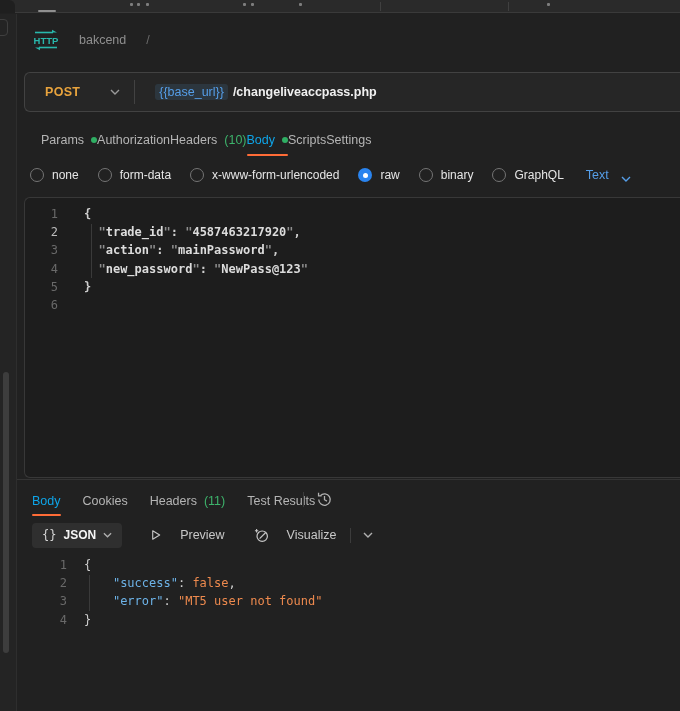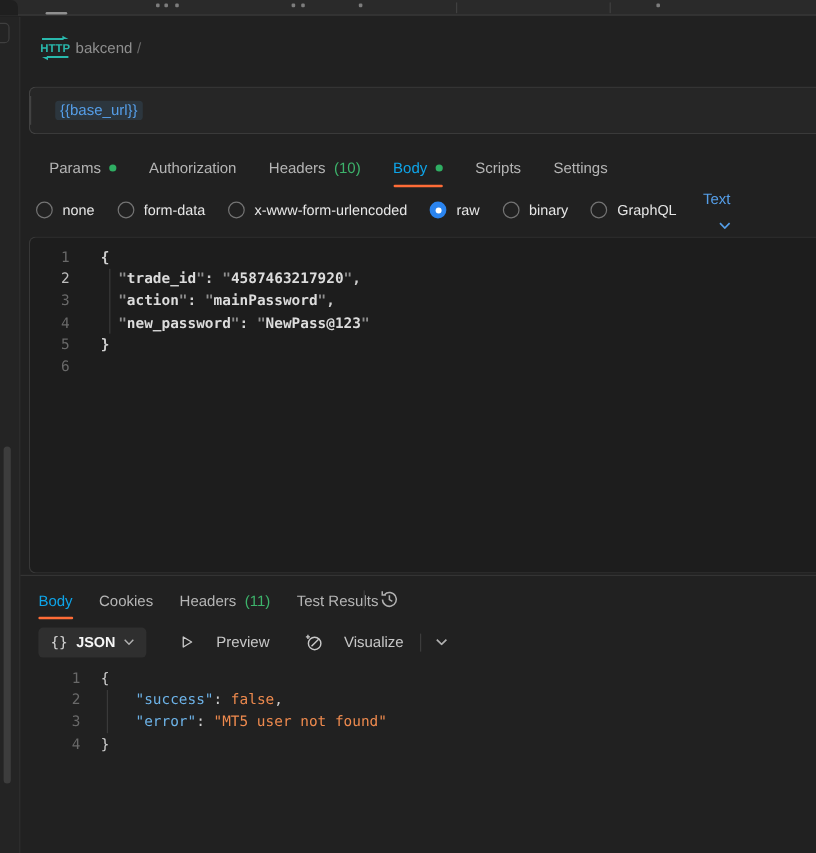--- a/index.html
+++ b/index.html
@@ -25,61 +25,61 @@
   
   .left-rail { position:absolute; left:0; top:14px; width:17px; height:697px;
     background:#242424; border-right:1px solid #2e2e2e; }
   .rail-remnant { position:absolute; left:-9px; top:5px; width:17px; height:17px;
     border:1px solid #3f3f3f; border-radius:4px; }
   .rail-scrollbar { position:absolute; left:3px; top:358px; width:6px; height:281px;
     background:#3d3d3d; border-radius:3px; }
 
   
   .crumb-row { position:absolute; left:17px; top:14px; right:0; height:52px;
-    display:flex; align-items:center; padding-left:16px; gap:4px; }
+    display:flex; align-items:center; padding-left:16px; gap:20px; }
   .http-icon { width:26px; height:22px; display:inline-flex; }
   .crumb-folder { color:#8f8f8f; font-size:12.5px; }
   .crumb-sep { color:#6a6a6a; font-size:12.5px; }
   .crumb-name { color:#f2f2f2; font-size:12.5px; font-weight:bold; }
 
   
   .url-bar { position:absolute; left:24px; top:72px; width:660px; height:40px;
     background:#262626; border:1px solid #424242; border-right:none;
     border-radius:6px 0 0 6px; display:flex; align-items:center; }
   .method-select { display:flex; align-items:center; gap:30px;
     padding:0 14px 0 20px; cursor:pointer; height:100%; }
   .method-label { color:#e8a33d; font-weight:bold; font-size:12.5px; letter-spacing:.3px; }
   .urlbar-div { width:1px; height:24px; background:#424242; }
   .url-input { display:flex; align-items:center; padding-left:20px; font-size:12.5px; flex:1; }
   .var-chip { color:#559ee8; background:rgba(86,156,214,0.14); border-radius:3px;
     padding:1px 4px; font-size:12.5px; }
   .url-path { color:#f0f0f0; margin-left:5px; font-weight:bold; }
 
   
   .req-tabs { position:absolute; left:41px; top:125px; right:0; height:31px;
-    display:flex; align-items:stretch; gap:27px; }
+    display:flex; align-items:stretch; }
   .tab { position:relative; display:flex; align-items:center; gap:7px;
     font-size:12.5px; color:#b5b5b5; cursor:pointer; padding-bottom:2px; }
   .tab.active { color:#0ea5e9; }
   .tab.active::after { content:""; position:absolute; left:0; right:0; bottom:0;
     height:2px; background:#ff6c37; border-radius:1px; }
   .tab-dot { width:6px; height:6px; border-radius:50%; background:#2fae63; }
   .tab-badge { color:#3db36b; }
 
   
   .modes-row { position:absolute; left:30px; top:160px; right:0; height:30px;
     display:flex; align-items:center; }
   .modes-list { display:flex; align-items:center; gap:19px; }
   .mode { display:flex; align-items:center; gap:8px; cursor:pointer; }
   .radio { width:14px; height:14px; border-radius:50%; border:1px solid #747474; }
   .radio.checked { border:none; background:#2a84ef; position:relative; }
   .radio.checked::after { content:""; position:absolute; left:4.5px; top:4.5px;
     width:5px; height:5px; border-radius:50%; background:#ffffff; }
   .mode-label { font-size:12px; color:#e6e6e6; }
-  .format-select { display:flex; align-items:flex-end; gap:12px; margin-left:22px; cursor:pointer;flex-direction:column; }
+  .format-select { display:flex; align-items:flex-end; gap:12px; margin-left:22px; cursor:pointer; }
   .format-select .fmt-label { color:#559ee8; font-size:12.5px; }
 
   
   .editor { position:absolute; left:24px; top:197px; width:658px; height:281px;
     background:#1d1d1d; border:1px solid #383838; border-right:none;
     border-radius:6px 0 0 6px; padding-top:7px; overflow:hidden; }
   .code-row { display:flex; height:18.2px; align-items:center; }
   .editor .ln { width:33px; text-align:right; color:#696969;
     font:12px "DejaVu Sans Mono", monospace; flex:none; }
   .editor .ln.active { color:#bdbdbd; }
@@ -151,23 +151,30 @@
       <path d="M6 18.5 H24" stroke="#29b8ac" stroke-width="1.6"></path>
       <polygon points="7,18.5 2,18.5 7,21.2" fill="#29b8ac"></polygon>
       <text x="13" y="14.5" text-anchor="middle" fill="#29b8ac" font-size="9.5" font-weight="bold" font-family="Liberation Sans, sans-serif">HTTP</text>
     </svg>
   </span>
   <span class="crumb-folder">bakcend</span>
   <span class="crumb-sep">/</span>
 </div>
 
 <div class="url-bar">
+  <div class="method-select">
+    <span class="method-label">POST</span>
+    <svg width="10" height="6" viewBox="0 0 10 6">
+      <path d="M1 1 L5 5 L9 1" stroke="#9a9a9a" stroke-width="1.4" fill="none"></path>
+    </svg>
+  </div>
   <div class="urlbar-div"></div>
   <div class="url-input">
     <span class="var-chip">{{base_url}}</span>
+    <span class="url-path">/changeliveaccpass.php</span>
   </div>
 </div>
 
 <div class="req-tabs" id="req-tabs">
     <div class="tab">
       <span>Params</span>
       <span class="tab-dot"></span>
     </div>
     <div class="tab">
       <span>Authorization</span>

